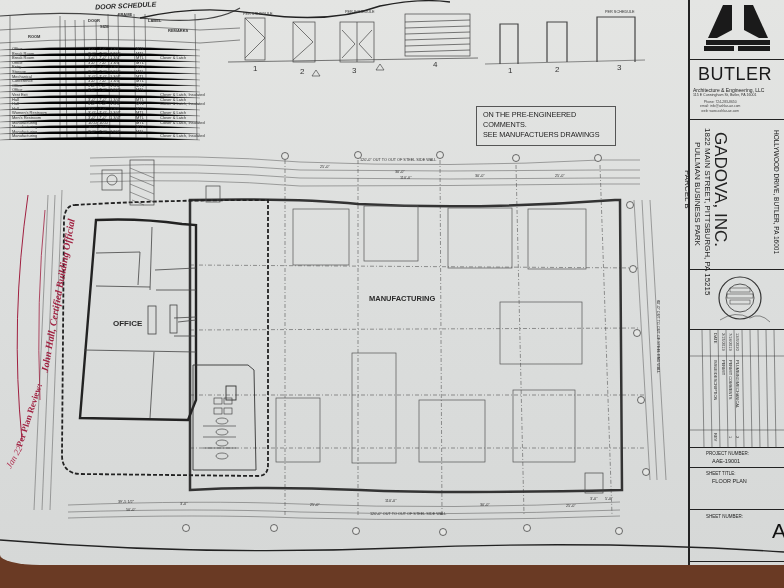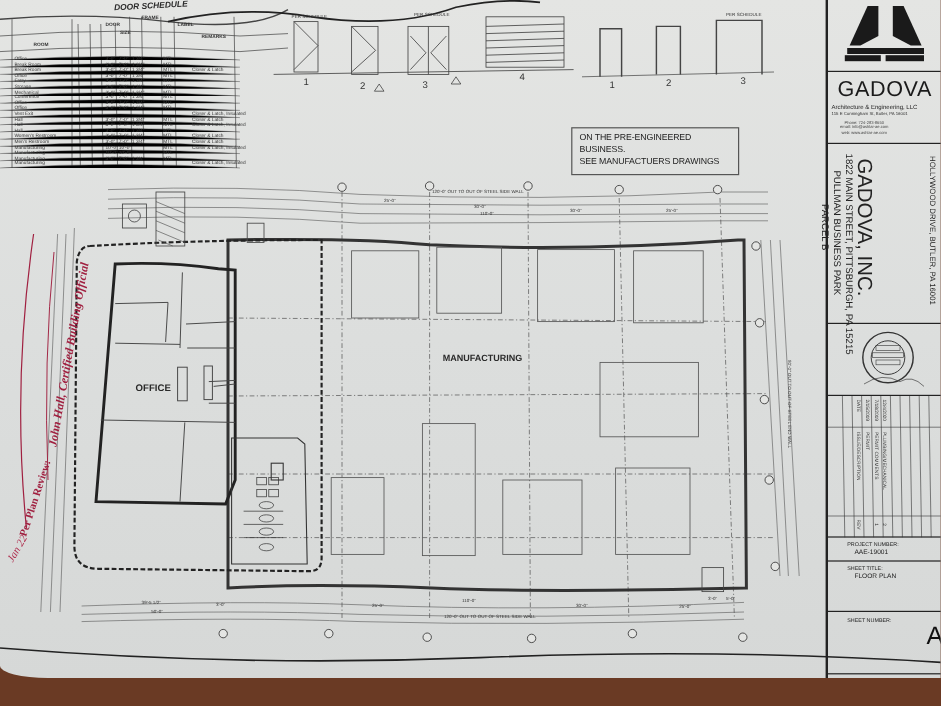--- a/index.html
+++ b/index.html
@@ -405,21 +405,21 @@
   <div class="elev-num" style="left:352px;top:66px;">3</div>
   <div class="elev-num" style="left:433px;top:60px;">4</div>
   <div class="elev-num" style="left:508px;top:66px;">1</div>
   <div class="elev-num" style="left:555px;top:65px;">2</div>
   <div class="elev-num" style="left:617px;top:63px;">3</div>
   <div class="dim" style="left:243px;top:12px;">PER SCHEDULE</div>
   <div class="dim" style="left:345px;top:10px;">PER SCHEDULE</div>
   <div class="dim" style="left:605px;top:10px;">PER SCHEDULE</div>
 
   <div class="note-box">
-    <div>ON THE PRE-ENGINEERED BUSINESS.</div>
+    <div>ON THE PRE-ENGINEERED COMMENTS.</div>
     <div>SEE MANUFACTUERS DRAWINGS</div>
   </div>
 
   <div class="txt label-office">OFFICE</div>
   <div class="txt label-mfg">MANUFACTURING</div>
 
   <div class="dim" style="left:360px;top:158px;">120'-0" OUT TO OUT OF STEEL SIDE WALL</div>
   <div class="dim" style="left:320px;top:165px;">25'-0"</div>
   <div class="dim" style="left:395px;top:170px;">30'-0"</div>
   <div class="dim" style="left:475px;top:174px;">30'-0"</div>
@@ -498,21 +498,21 @@
     </div>
     <div class="tb-cell" style="top:468px;height:42px;">
       <div class="tb-label" style="top:3px;">SHEET TITLE:</div>
       <div class="tb-value" style="top:10px;">FLOOR PLAN</div>
     </div>
     <div class="tb-cell" style="top:510px;height:52px;">
       <div class="tb-label" style="top:4px;">SHEET NUMBER:</div>
     </div>
   </div>
 
-  <div class="firm-name" style="left:698px;">GADOVA</div>
+  <div class="firm-name" style="left:698px;">BUTLER</div>
   <div class="firm-sub" style="left:693px;">Architecture &amp; Engineering, LLC</div>
   <div class="firm-addr" style="left:693px;">115 E Cunningham St, Butler, PA 16001</div>
   <div class="firm-contact" style="left:700px;">
     <div>Phone: 724-283-8650</div>
     <div>email: info@ashlar-ae.com</div>
     <div>web: www.ashlar-ae.com</div>
   </div>
 
   <div class="vertical client-name" style="left:730px;top:132px;">GADOVA, INC.</div>
   <div class="vertical client-l1" style="left:712px;top:128px;font-size:8px;">1822 MAIN STREET, PITTSBURGH, PA 15215</div>

